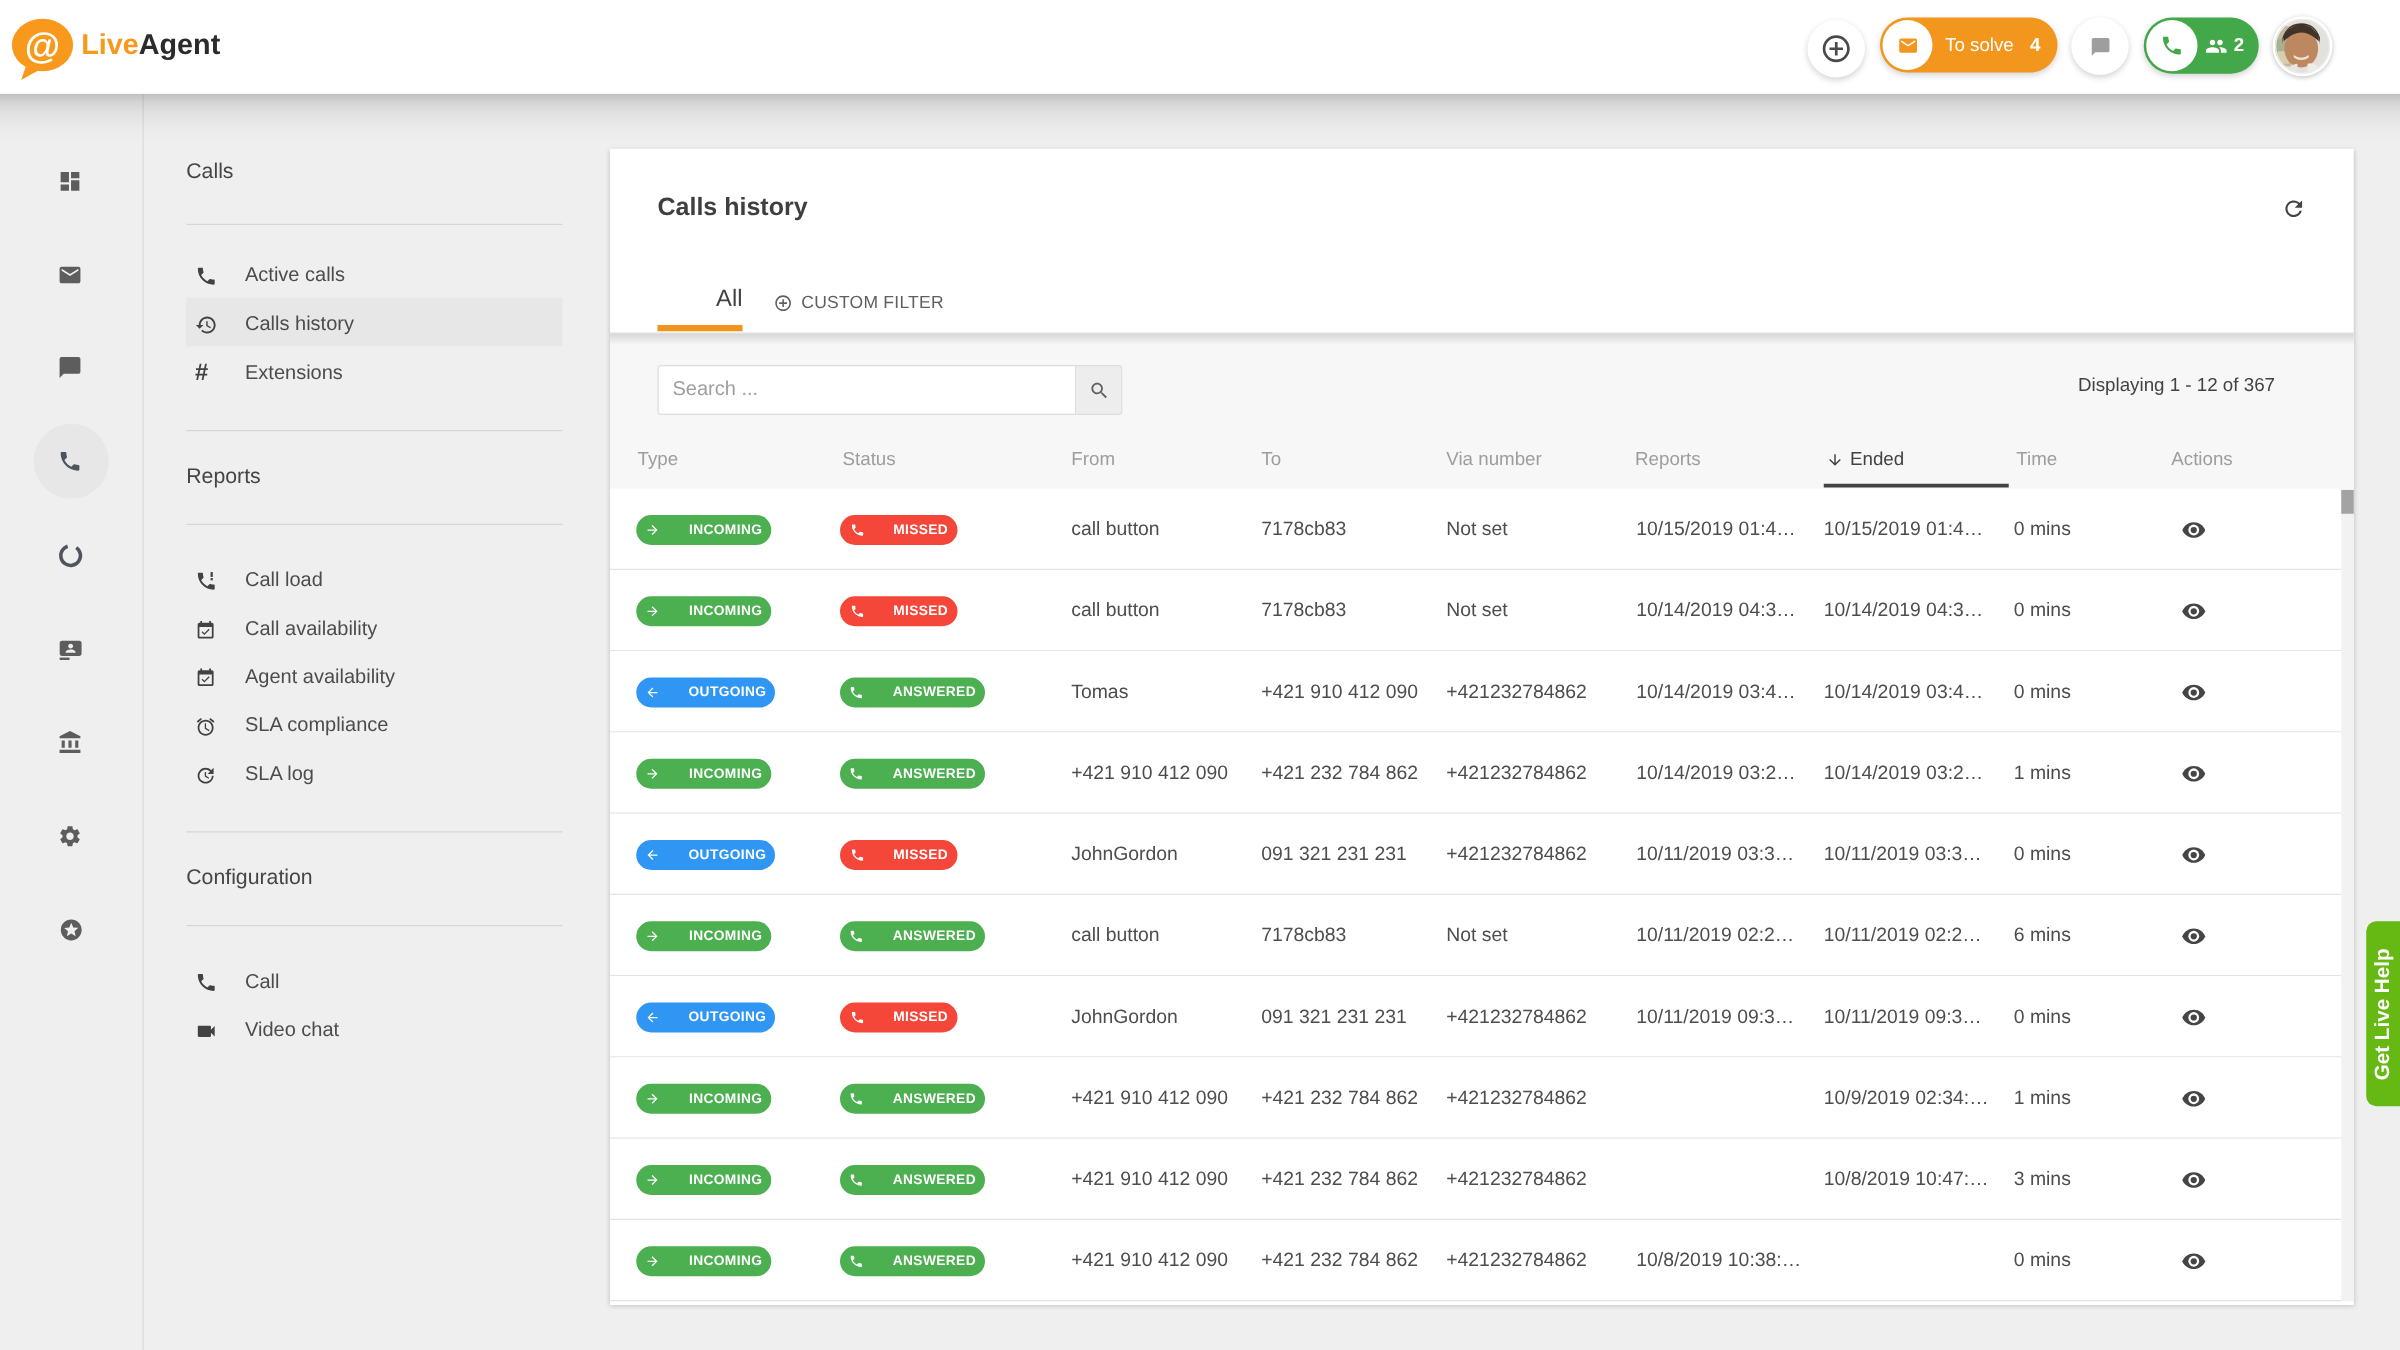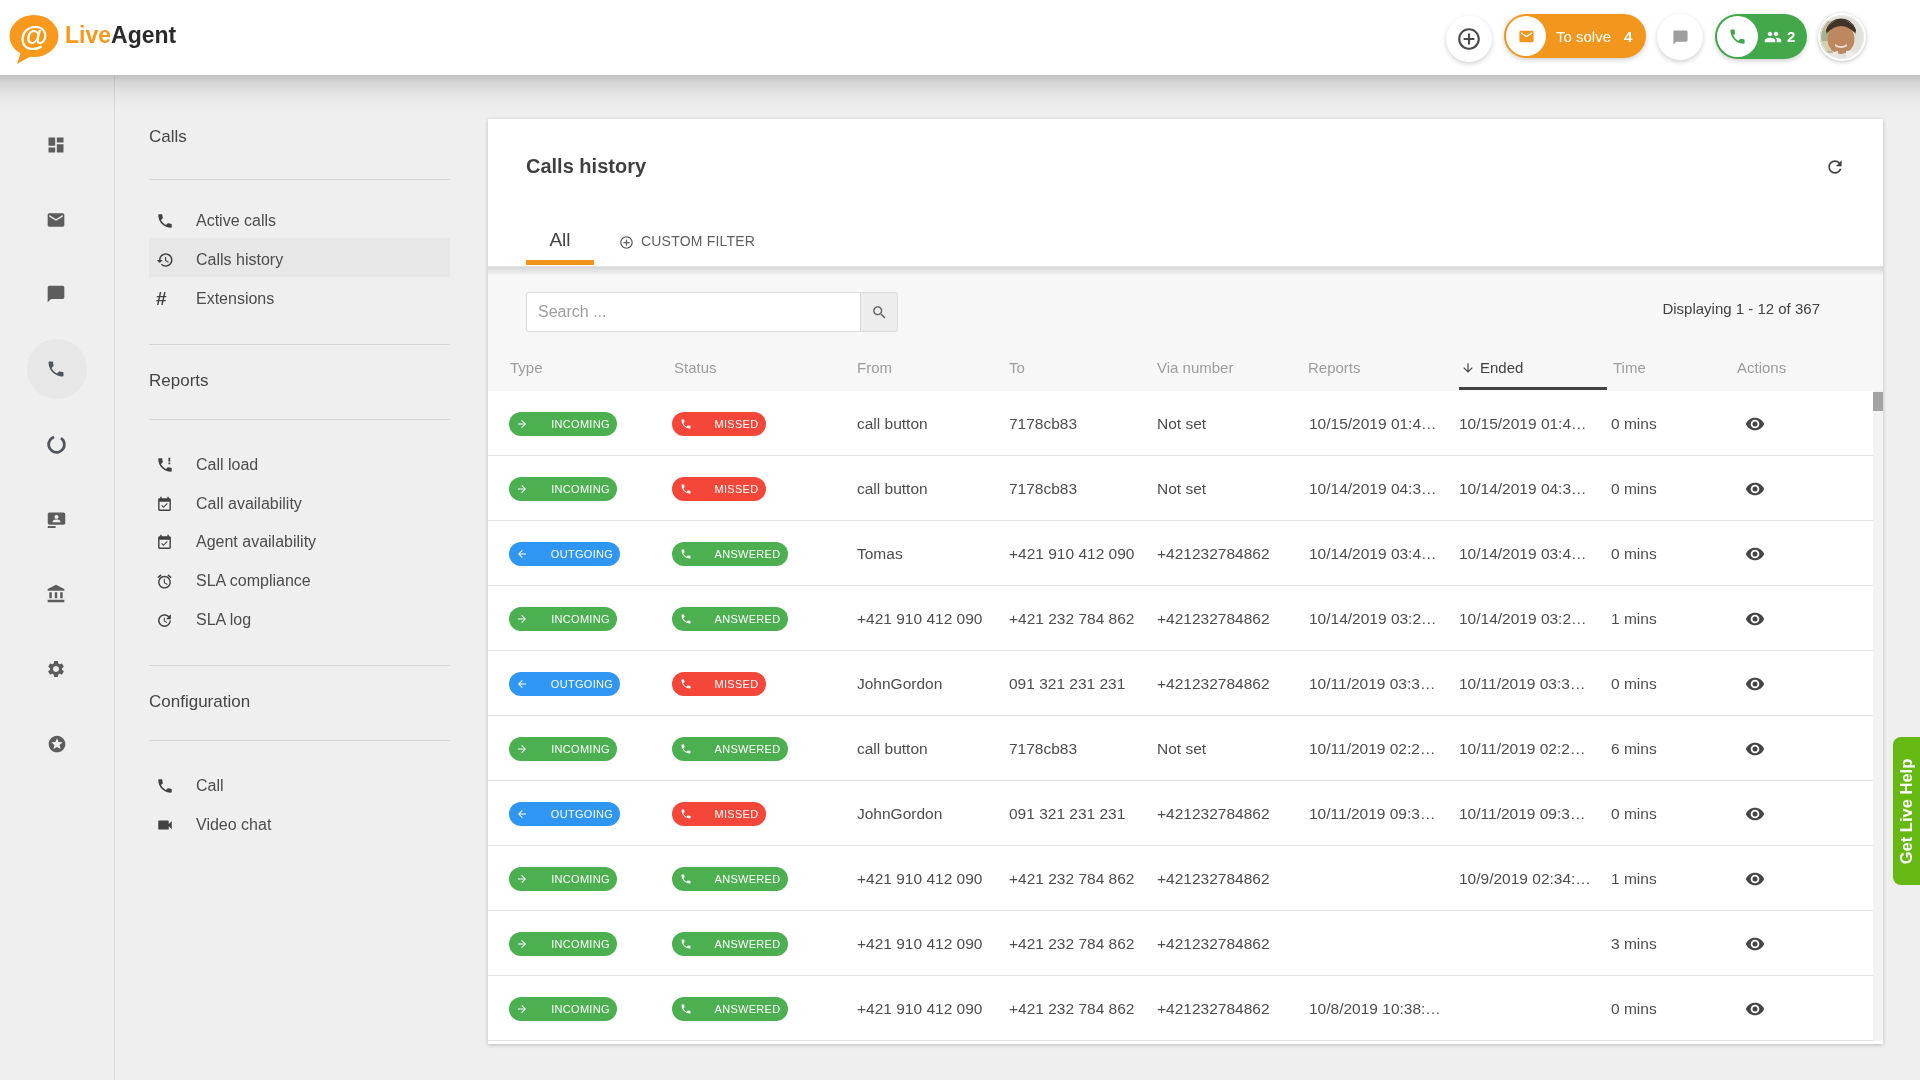--- a/index.html
+++ b/index.html
@@ -9,31 +9,31 @@
 .circbtn { position:absolute; width:46px; height:46px; border-radius:50%; background:#fff; box-shadow:0 2px 5px rgba(0,0,0,.18); display:flex; align-items:center; justify-content:center; }
 .raildiv { position:absolute; left:114px; top:75px; width:1px; height:1005px; background:#dcdcdc; }
 .navtxt { position:absolute; left:196px; font-size:16px; color:#4c4c4c; height:20px; line-height:20px; }
 .navhdr { position:absolute; left:149px; font-size:17px; font-weight:normal; color:#454545; height:20px; line-height:20px; }
 .navdiv { position:absolute; left:149px; width:301px; height:1px; background:#d6d6d6; }
 .hash { position:absolute; font-size:19px; font-weight:bold; color:#424242; }
 .card { position:absolute; left:488px; top:119px; width:1395px; height:925px; background:#fff; box-shadow:0 1px 4px rgba(0,0,0,.22); }
 .cardgray { position:absolute; left:0; top:147px; width:1395px; height:125px; background:#f7f7f8; border-top:1px solid #e2e2e2; }
 .cardgrayshadow { position:absolute; left:0; top:148px; width:1395px; height:9px; background:linear-gradient(rgba(0,0,0,.13), rgba(0,0,0,0)); }
 .title { position:absolute; left:38px; top:36px; font-size:20px; font-weight:bold; color:#3f3f3f; }
-.tab1 { position:absolute; left:38px; top:110px; width:68px; text-align:center; font-size:19px; color:#424242; }
+.tab1 { position:absolute; left:38px; top:110px; width:68px; text-align:right; font-size:19px; color:#424242; }
 .tabline { position:absolute; left:38px; top:141px; width:68px; height:5px; background:#f0941e; }
 .tab2 { position:absolute; left:153px; top:114px; font-size:14px; color:#5f5f5f; letter-spacing:.2px; }
 .search { position:absolute; left:38px; top:173px; width:335px; height:40px; background:#fff; border:1px solid #dcdcdc; border-radius:3px 0 0 3px; font-size:16px; color:#9e9e9e; line-height:38px; padding-left:11px; }
 .searchbtn { position:absolute; left:373px; top:173px; width:37px; height:40px; background:#ededed; border:1px solid #dcdcdc; border-left:none; border-radius:0 3px 3px 0; display:flex; align-items:center; justify-content:center; }
 .disp { position:absolute; right:63px; top:181px; font-size:15px; color:#424242; }
 .th { position:absolute; top:240px; font-size:15px; color:#9d9d9d; }
 .row { position:absolute; left:0; width:1385px; height:65px; border-bottom:1px solid #e4e4e4; background:#fff; }
 .c { position:absolute; top:0; height:65px; display:flex; align-items:center; }
 .t { font-size:15.5px; color:#4d4d4d; }
-.badge { display:inline-flex; align-items:center; justify-content:center; gap:23px; height:24px; border-radius:12px; color:#fff; font-size:11px; font-weight:normal; letter-spacing:.3px; }
+.badge { display:inline-flex; align-items:center; justify-content:center; gap:23px; height:24px; border-radius:12px; color:#fff; font-size:11px; font-weight:bold; letter-spacing:.3px; }
 .glh { position:absolute; left:1893px; top:737px; width:27px; height:148px; background:#66b812; border-radius:8px 0 0 8px; z-index:30; }
 .glhtxt { position:absolute; left:1893px; top:737px; width:27px; height:148px; display:flex; align-items:center; justify-content:center; z-index:31; }
 .glhtxt span { transform:rotate(-90deg); white-space:nowrap; color:#fff; font-size:16.5px; font-weight:bold; }
 </style></head>
 <body>
 
 <div class="raildiv"></div>
 <svg style="position:absolute;left:46px;top:135px;" width="20" height="20" viewBox="0 0 24 24">
     <path fill="#5d5d5d" d="M3 13h8V3H3v10zm0 8h8v-6H3v6zm10 0h8V11h-8v10zm0-18v6h8V3h-8z"></path>
   </svg>
@@ -411,20 +411,21 @@
         <span class="badge" style="background:#4caf50;width:116px">
           <svg style="" width="12" height="12" viewBox="0 0 24 24">
             <path fill="#fff" d="M6.62 10.79c1.44 2.83 3.76 5.14 6.59 6.59l2.2-2.2c.27-.27.67-.36 1.02-.24 1.12.37 2.33.57 3.57.57.55 0 1 .45 1 1V20c0 .55-.45 1-1 1-9.39 0-17-7.61-17-17 0-.55.45-1 1-1h3.5c.55 0 1 .45 1 1 0 1.25.2 2.45.57 3.57.11.35.03.74-.25 1.02l-2.2 2.2z"></path>
           </svg>
           <span>ANSWERED</span>
         </span>
       </div>
       <div class="c t" style="left:369px">+421 910 412 090</div>
       <div class="c t" style="left:521px">+421 232 784 862</div>
       <div class="c t" style="left:669px">+421232784862</div>
+      <div class="c t" style="left:971px">10/8/2019 10:47:…</div>
       <div class="c t" style="left:1123px">3 mins</div>
       <div class="c" style="left:1257px">
         <svg width="20" height="20" viewBox="0 0 24 24">
           <path d="M12 4.5C7 4.5 2.73 7.61 1 12c1.73 4.39 6 7.5 11 7.5s9.27-3.11 11-7.5c-1.73-4.39-6-7.5-11-7.5z" fill="#454545"></path>
           <circle cx="12" cy="12" r="5.2" fill="#fff"></circle>
           <circle cx="12" cy="12" r="3" fill="#454545"></circle>
         </svg>
       </div>
     </div>
 <div class="row" style="top:857px">

